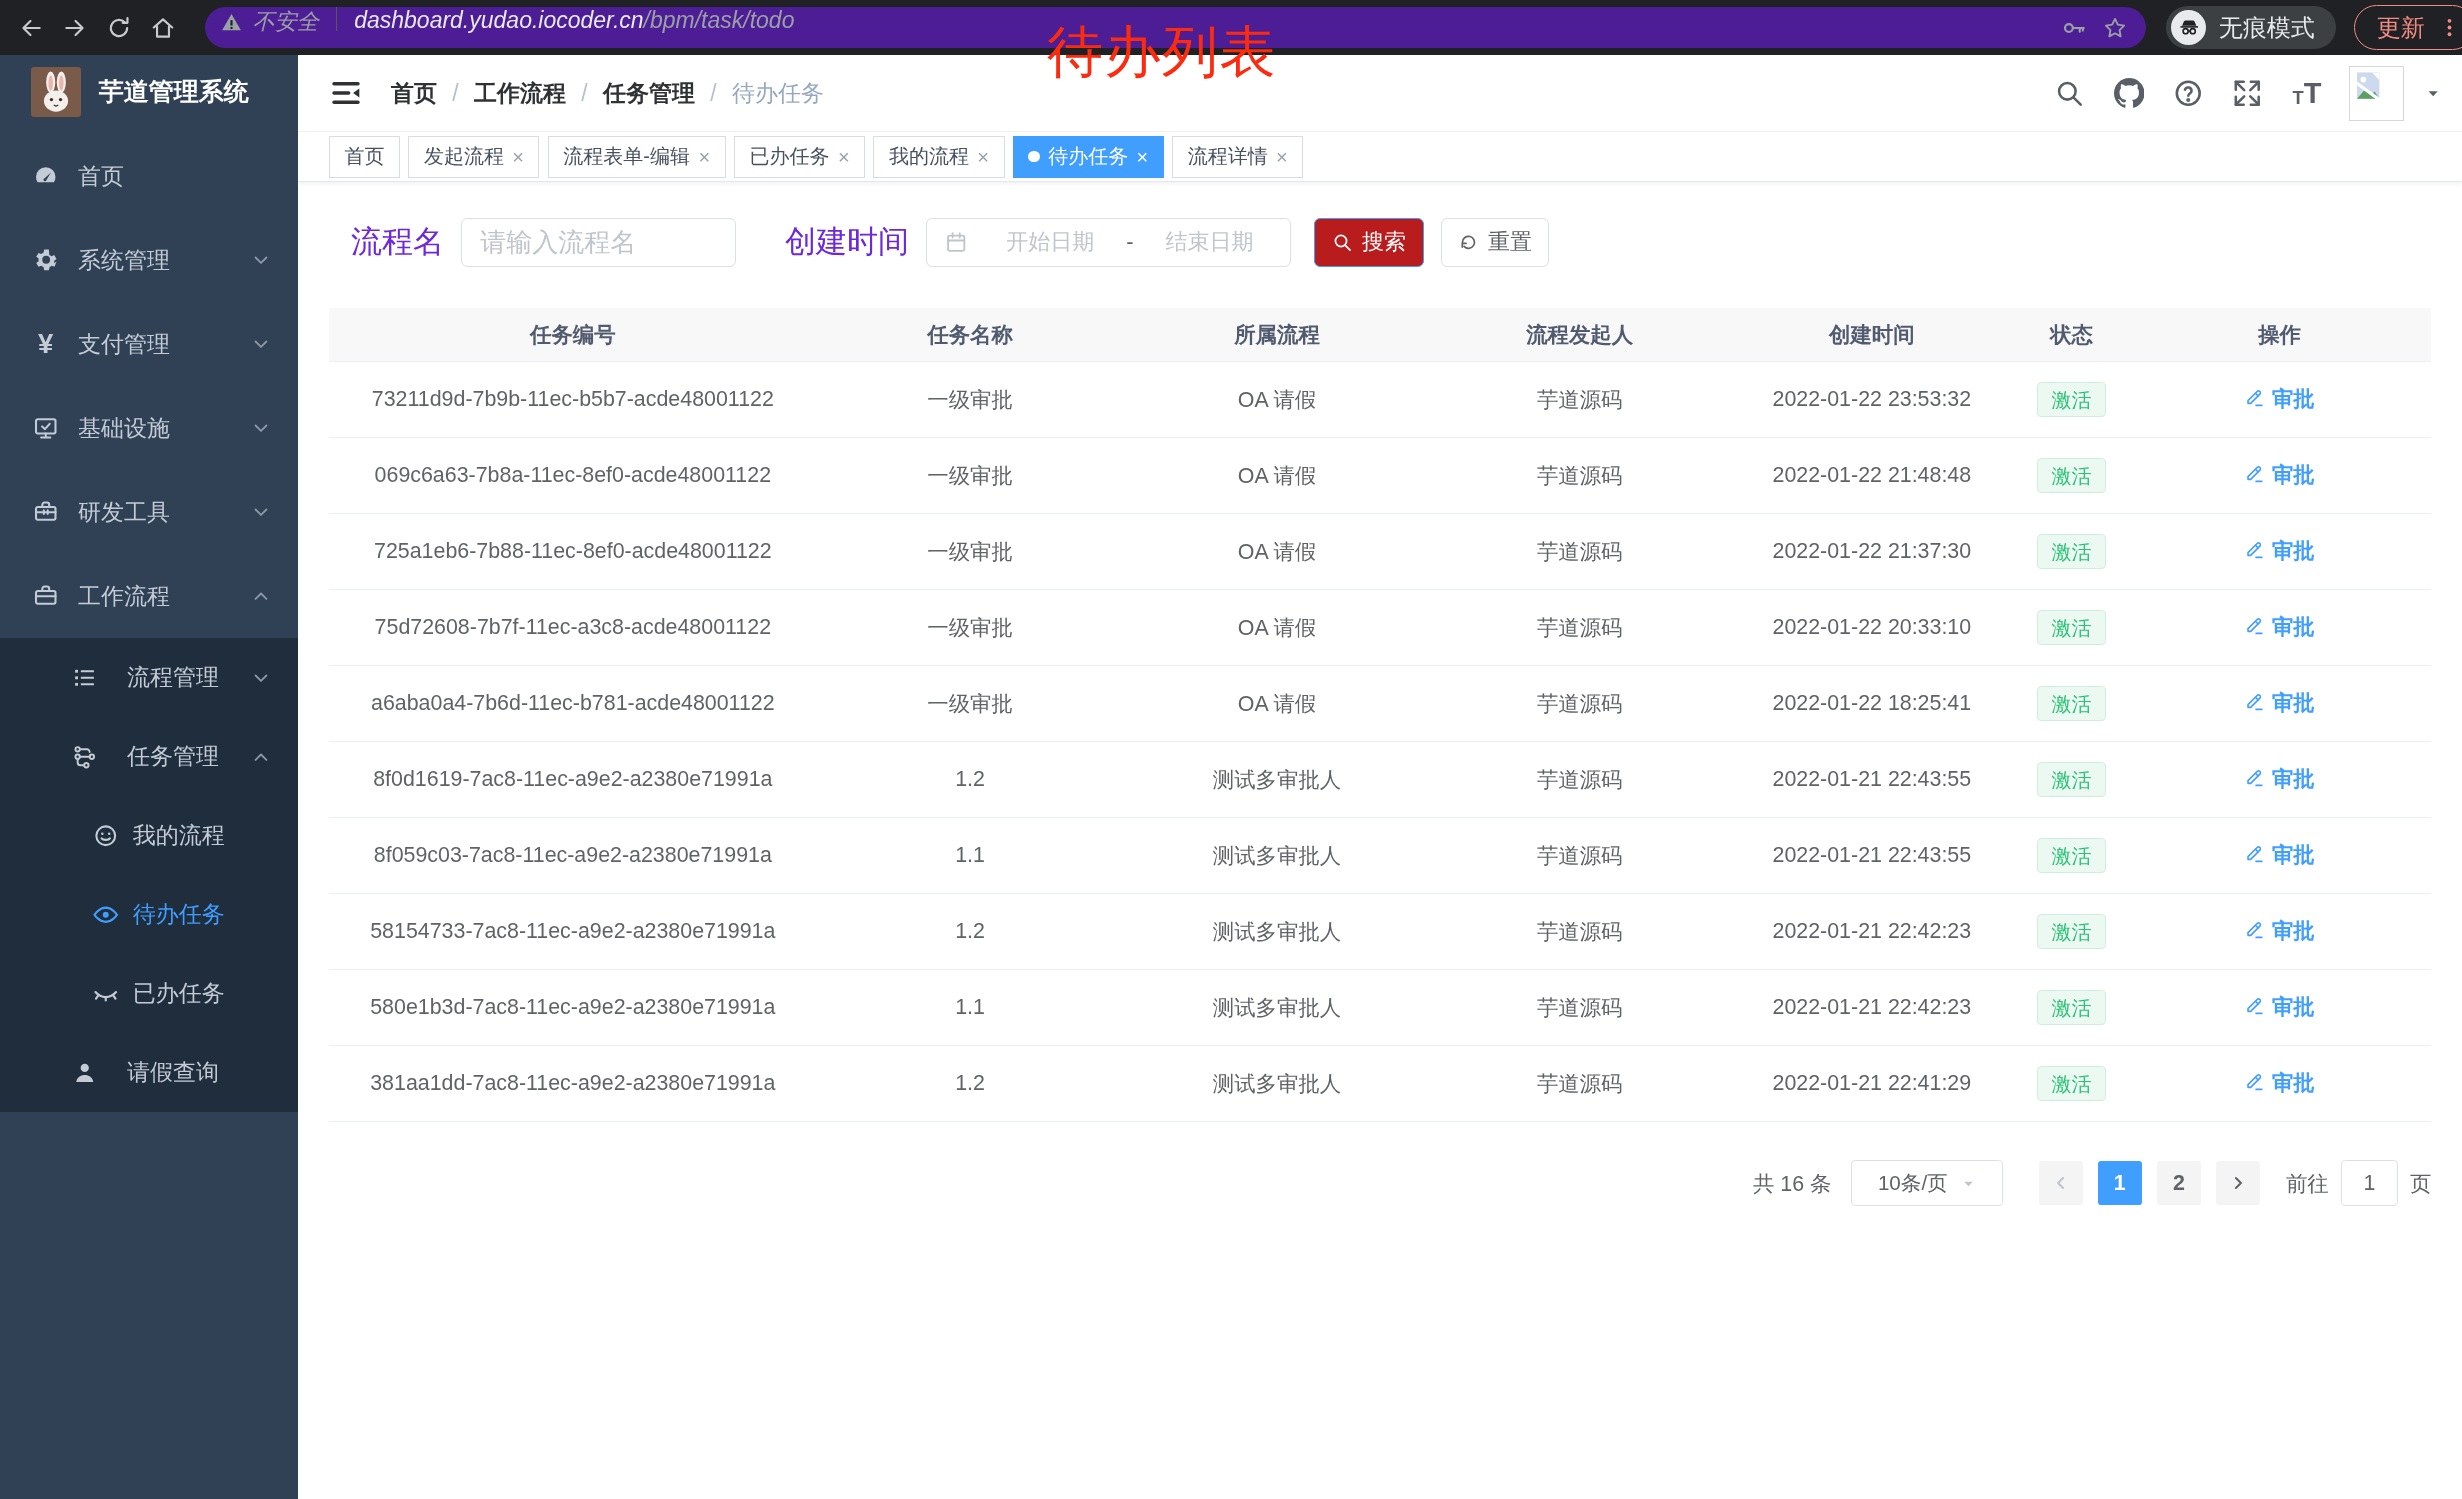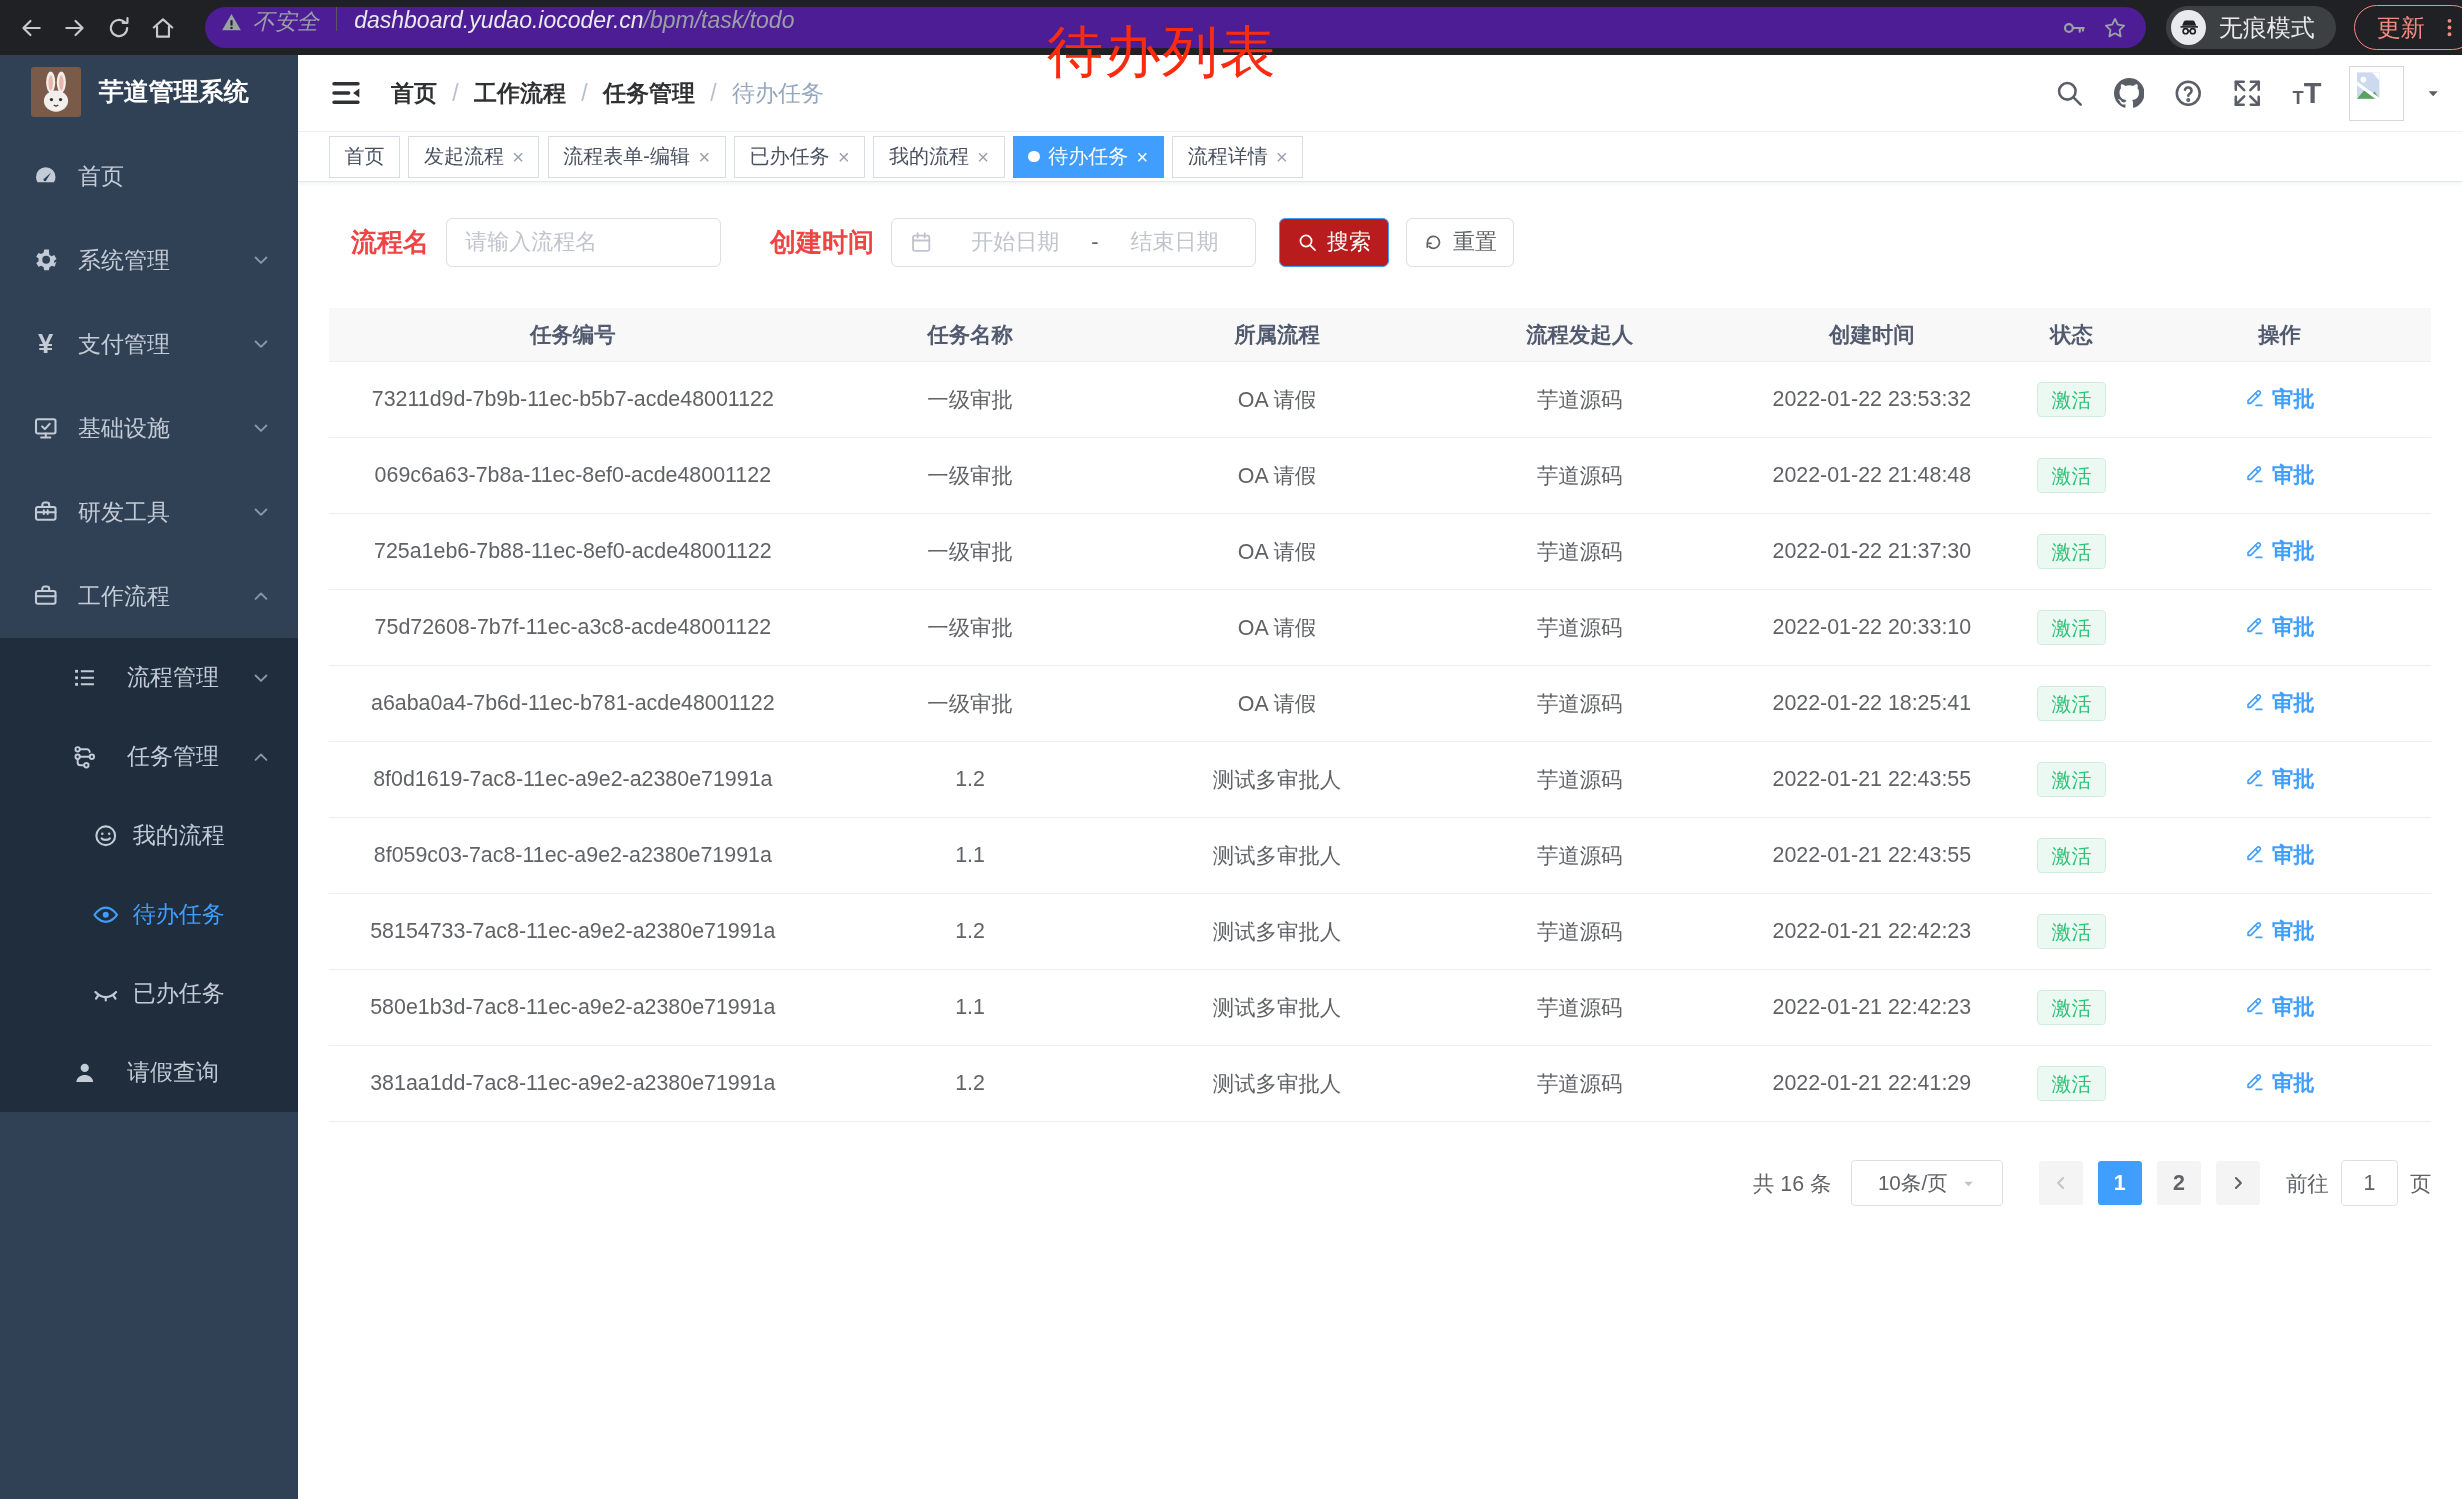--- a/index.html
+++ b/index.html
@@ -86,24 +86,24 @@
           display:flex;align-items:center;padding-left:31px;gap:8.4px;box-sizing:border-box;}
   .tab{height:40px;display:inline-flex;align-items:center;padding:0 14.5px;border:0.8px solid #d8dce5;
        background:#fff;color:#495060;font-size:20px;gap:8.4px;cursor:pointer;white-space:nowrap;}
   .tab-dot{width:11.4px;height:11.4px;border-radius:50%;background:#fff;flex:0 0 auto;}
   .tab-close{font-size:20px;color:#9aa0ab;line-height:1;}
   .tab.active{background:#409eff;border-color:#409eff;color:#fff;}
   .tab.active .tab-close{color:#fff;}
 
   
   .filter-bar{position:absolute;left:53px;top:162px;height:50px;display:flex;align-items:center;}
-  .f-label{font-size:26px;font-weight:700;color:#ef4444;white-space:nowrap;}
+  .f-label{font-size:31px;font-weight:400;color:#6d28d9;white-space:nowrap;}
   .f-label.second{margin-left:49px;}
   .f-input{width:275px;height:49px;border:0.8px solid #dcdfe6;border-radius:6.1px;margin-left:17px;
-           display:flex;align-items:center;padding:0 18.3px;box-sizing:border-box;font-size:22px;
+           display:flex;align-items:center;padding:0 18.3px;box-sizing:border-box;font-size:26px;
            color:#c0c4cc;background:#fff;cursor:text;}
   .f-date{width:365px;height:49px;border:0.8px solid #dcdfe6;border-radius:6.1px;margin-left:17px;
           display:flex;align-items:center;box-sizing:border-box;font-size:22px;color:#c0c4cc;
           padding:0 7.6px;background:#fff;cursor:text;}
   .f-date .cal{color:#c0c4cc;margin:0 9.2px;}
   .f-date .cal svg{width:24.4px;height:24.4px;}
   .f-date .dph{flex:1;text-align:center;}
   .f-date .dsep{color:#606266;padding:0 3.1px;}
   .btn{height:49px;border-radius:6.1px;display:inline-flex;align-items:center;justify-content:center;
        font-size:22px;gap:9.2px;cursor:pointer;box-sizing:border-box;white-space:nowrap;}

